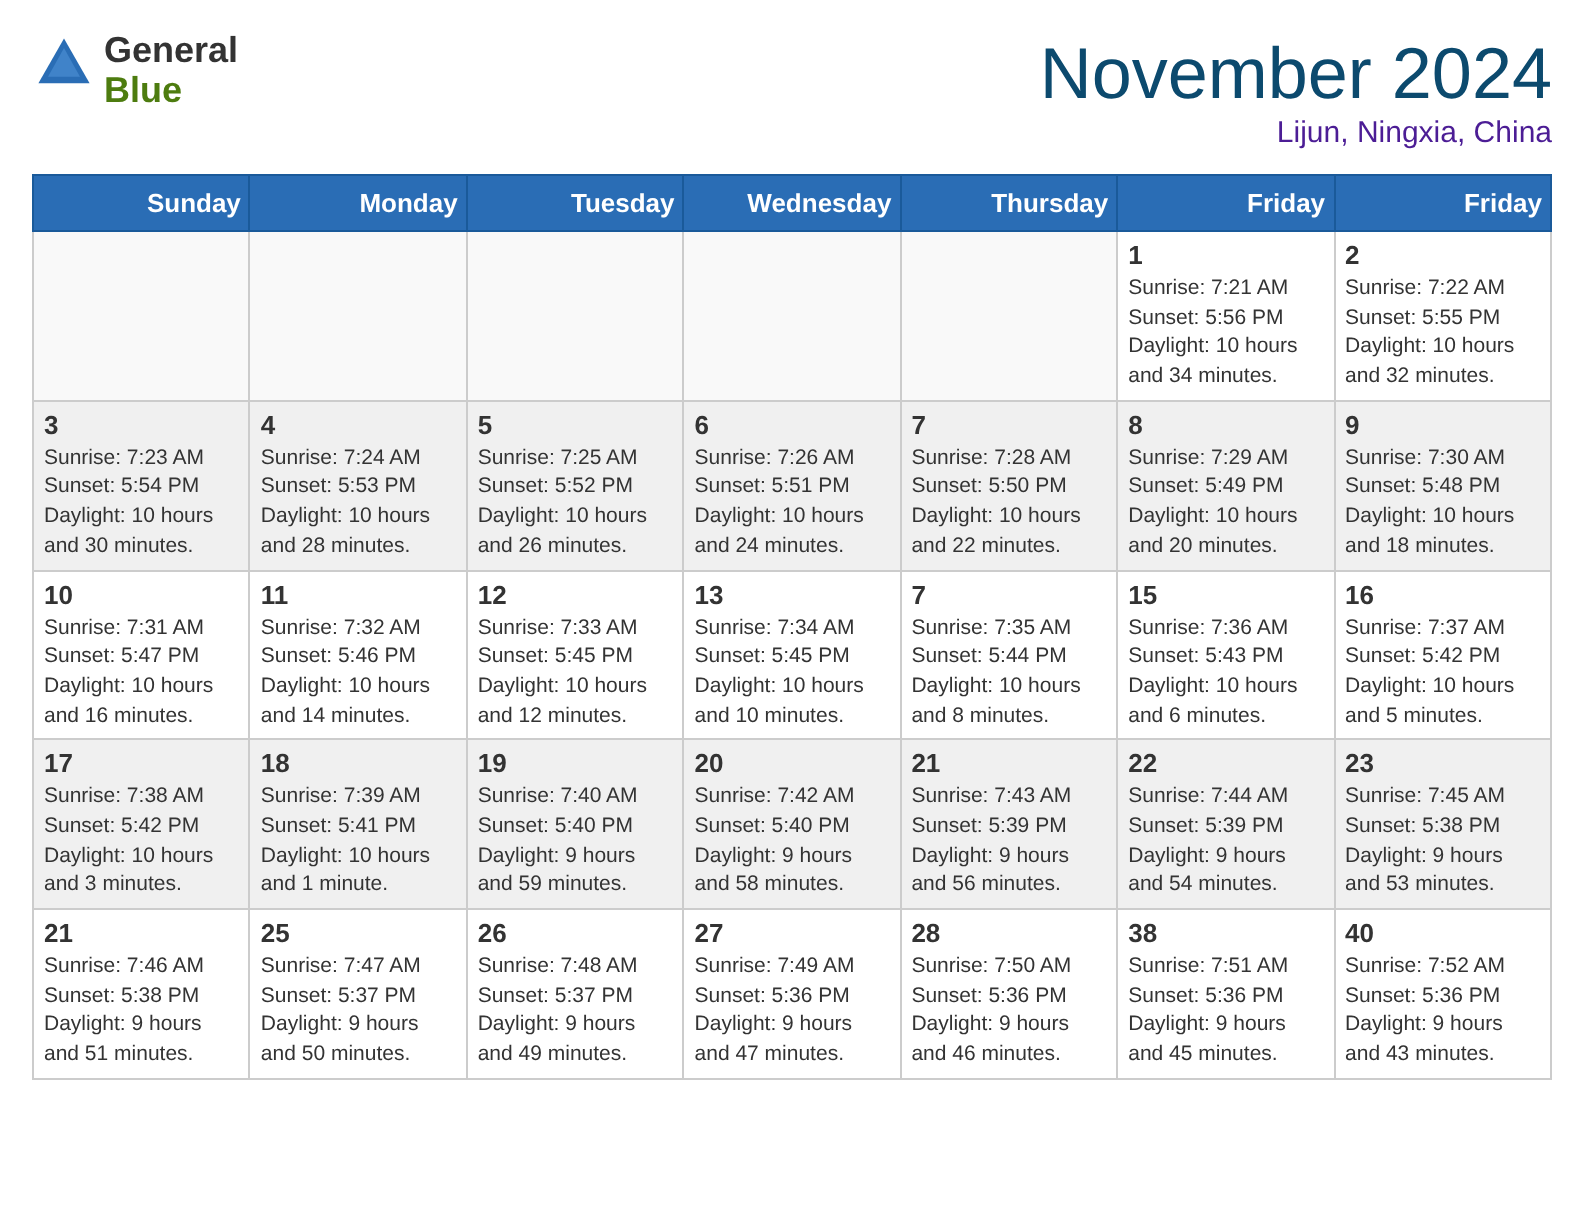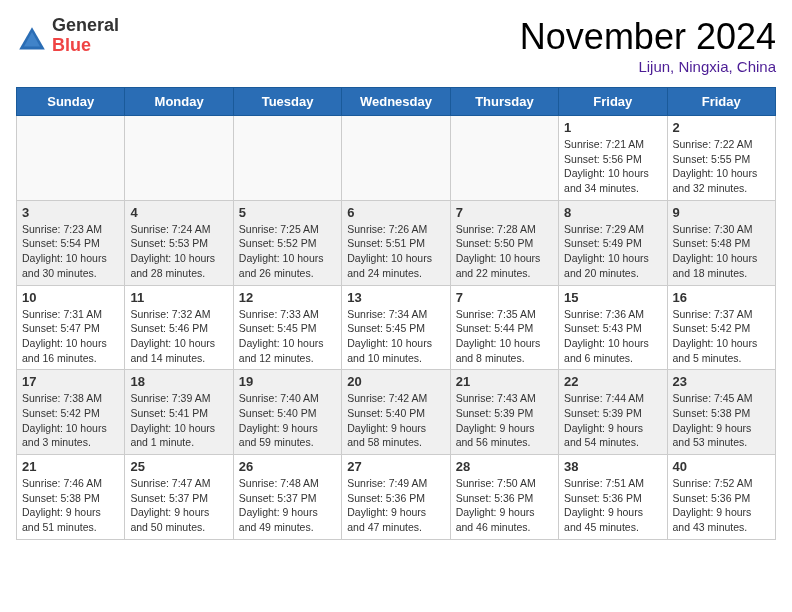--- a/index.html
+++ b/index.html
@@ -11,55 +11,55 @@
       padding: 16px;
     }
     .header {
       display: flex;
       justify-content: space-between;
       align-items: flex-start;
       margin-bottom: 12px;
     }
     .logo {
       display: flex;
-      align-items: flex-end;
+      align-items: flex-start;
       gap: 4px;
     }
     .logo-text {
       display: flex;
       flex-direction: column;
       line-height: 1.1;
     }
     .logo-icon {
       width: 32px;
       height: 32px;
     }
     .title-block {
       text-align: right;
     }
     .month-title {
       font-size: 36px;
       font-weight: normal;
-      color: #000000;
+      color: #0c4a6e;
     }
     .location {
       font-size: 15px;
       color: #4c1d95;
     }
     .calendar {
       width: 100%;
       border-collapse: collapse;
     }
     .calendar th {
       background: #2a6db5;
       color: #fff;
       font-size: 13px;
       font-weight: bold;
       padding: 6px 4px;
-      text-align: center;
+      text-align: right;
       border: 1px solid #1a5a9a;
     }
     .calendar td {
       border: 1px solid #ccc;
       vertical-align: top;
       padding: 4px 5px;
       font-size: 11px;
       color: #333;
       width: 108px;
       min-height: 80px;
@@ -87,21 +87,21 @@
 <body>
 
 <div class="header">
   <div class="logo">
     <svg class="logo-icon" viewBox="0 0 40 40" xmlns="http://www.w3.org/2000/svg">
       <polygon points="20,4 36,32 4,32" fill="#2a6db5"></polygon>
       <polygon points="20,10 30,28 10,28" fill="#5599dd" opacity="0.5"></polygon>
     </svg>
     <div class="logo-text">
       <span style="font-size:18px;font-weight:bold;color:#333;">General</span>
-      <span style="font-size:18px;font-weight:bold;color:#ef4444;">Blue</span>
+      <span style="font-size:18px;font-weight:bold;color:#4d7c0f;">Blue</span>
     </div>
   </div>
   <div class="title-block">
     <div class="month-title">November 2024</div>
     <div class="location">Lijun, Ningxia, China</div>
   </div>
 </div>
 
 <table class="calendar">
   <thead>

